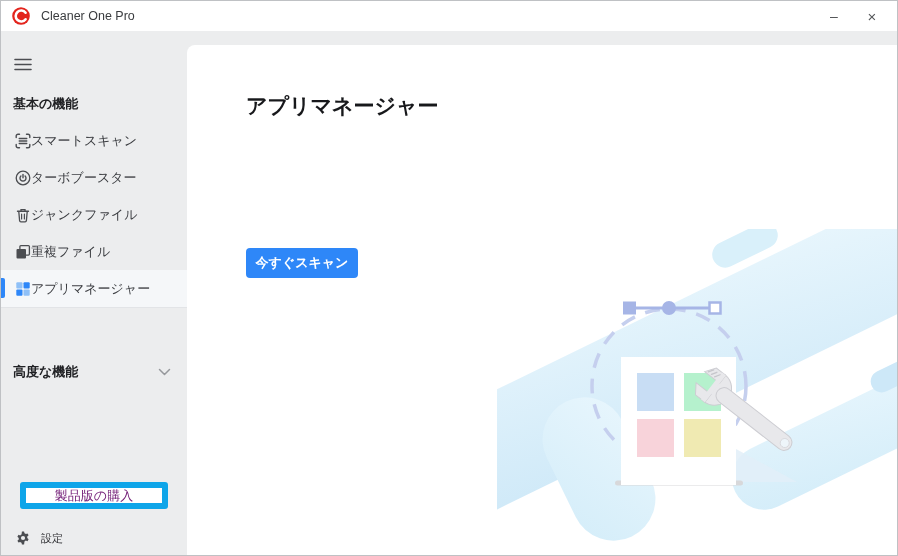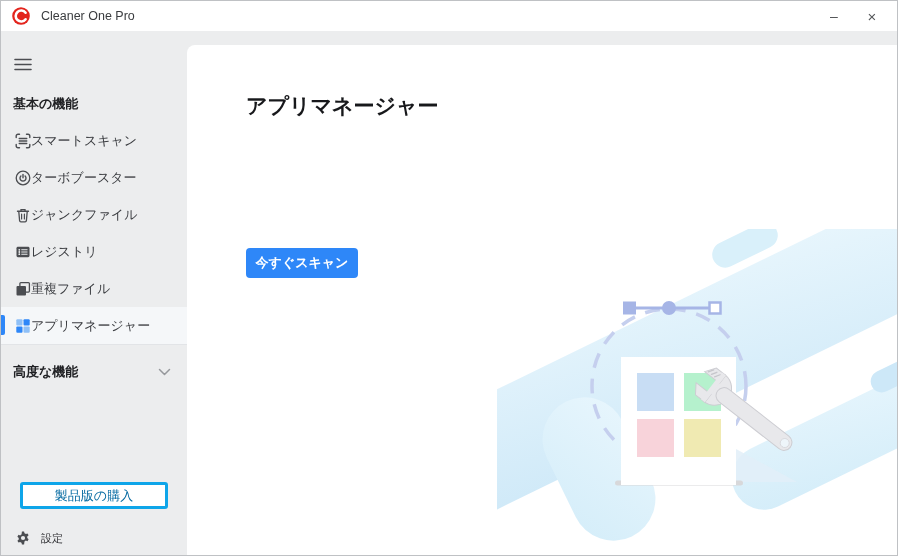--- a/index.html
+++ b/index.html
@@ -47,22 +47,22 @@
     background:#2e87f8;border-radius:0 2px 2px 0;
   }
   .advanced-row{
     position:absolute;top:328px;left:0;right:0;height:26px;
     display:flex;align-items:center;cursor:pointer;
   }
   .advanced-row .section-label{position:static;margin-left:12px;}
   .advanced-row .chev{margin-left:auto;margin-right:16px;display:block;}
   .buy-btn{
     position:absolute;top:451px;left:19px;width:148px;height:27px;
-    background:#ffffff;border:3px solid #0ea5e9;border-radius:3px;
-    font-size:13px;color:#0369a1;display:flex;align-items:center;justify-content:center;
+    background:#ffffff;border:6px solid #0ea5e9;border-radius:3px;
+    font-size:13px;color:#701a75;display:flex;align-items:center;justify-content:center;
     cursor:pointer;box-sizing:border-box;
   }
   .settings-row{
     position:absolute;top:494px;left:0;right:0;height:26px;
     display:flex;align-items:center;padding-left:14px;cursor:pointer;
   }
   .settings-row .lbl{margin-left:10px;font-size:11px;color:#2c2d30;}
   
   .main{
     position:absolute;top:44px;left:186px;width:710px;height:510px;
@@ -138,30 +138,20 @@
           <g stroke="#4b4d51" fill="none" stroke-linecap="round">
             <path d="M2.5 4.2h11" stroke-width="1.4"></path>
             <path d="M6 4V2.7h4V4" stroke-width="1.3"></path>
             <path d="M3.8 4.6l.8 9.1a1.3 1.3 0 0 0 1.3 1.1h4.2a1.3 1.3 0 0 0 1.3-1.1l.8-9.1" stroke-width="1.3"></path>
             <path d="M6.6 7.2v4.8M9.4 7.2v4.8" stroke-width="1.2"></path>
           </g>
         </svg>
         <span class="lbl">ジャンクファイル</span>
       </div>
 
-      <div class="nav-item">
-        <svg class="ico" viewBox="0 0 16 16">
-          <rect x="1.5" y="2.8" width="13" height="10.4" rx="1.4" fill="#4b4d51"></rect>
-          <circle cx="4.3" cy="5.8" r="0.9" fill="#ecedee"></circle>
-          <circle cx="4.3" cy="8" r="0.9" fill="#ecedee"></circle>
-          <circle cx="4.3" cy="10.2" r="0.9" fill="#ecedee"></circle>
-          <path d="M6.3 5.8h6.2M6.3 8h6.2M6.3 10.2h6.2" stroke="#ecedee" stroke-width="1.1"></path>
-        </svg>
-        <span class="lbl">レジストリ</span>
-      </div>
 
       <div class="nav-item">
         <svg class="ico" viewBox="0 0 16 16">
           <rect x="4.9" y="1.6" width="9.5" height="9.5" rx="1" fill="none" stroke="#4b4d51" stroke-width="1.3"></rect>
           <rect x="1.5" y="4.9" width="9.5" height="9.5" rx="1" fill="#4b4d51"></rect>
         </svg>
         <span class="lbl">重複ファイル</span>
       </div>
 
       <div class="nav-item selected">

